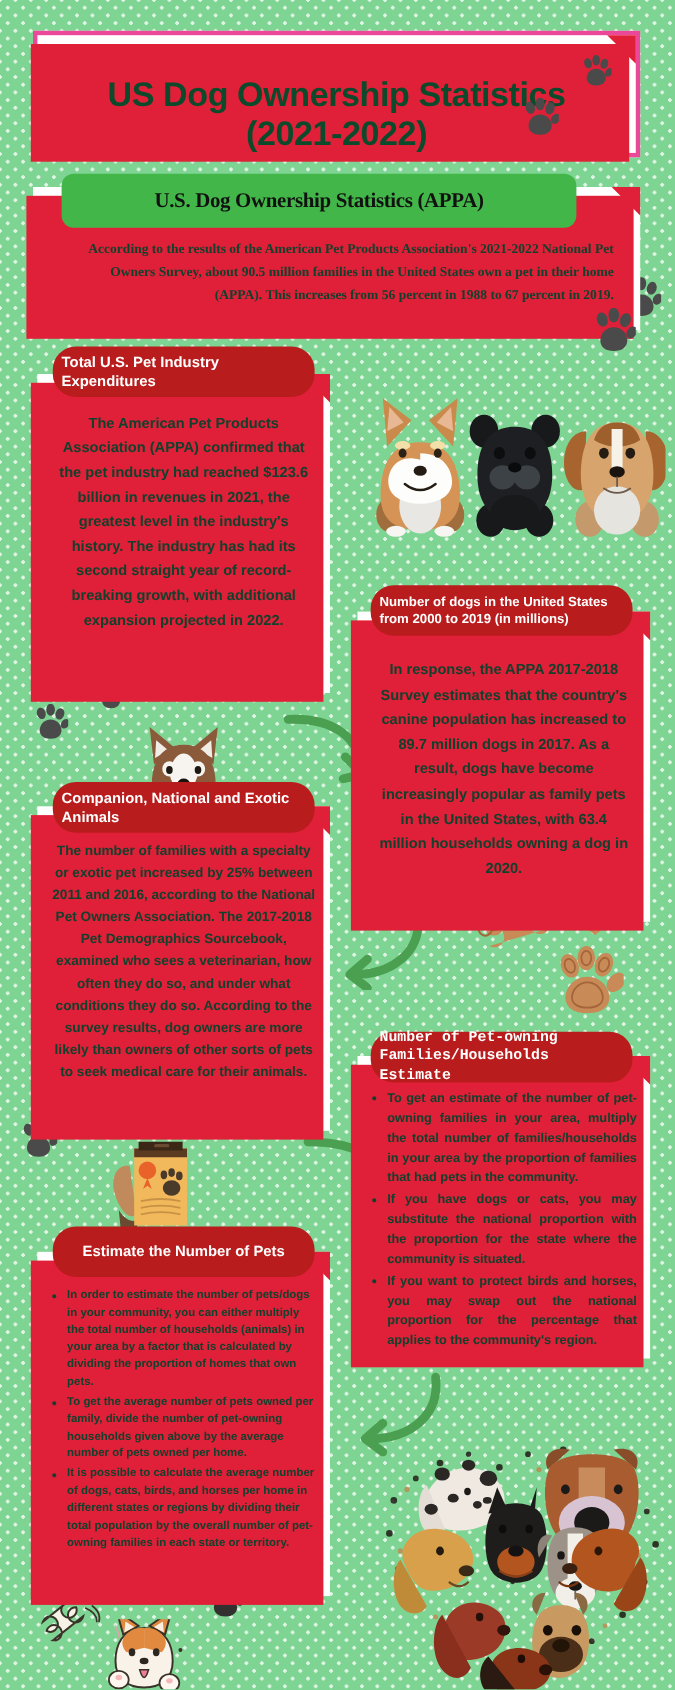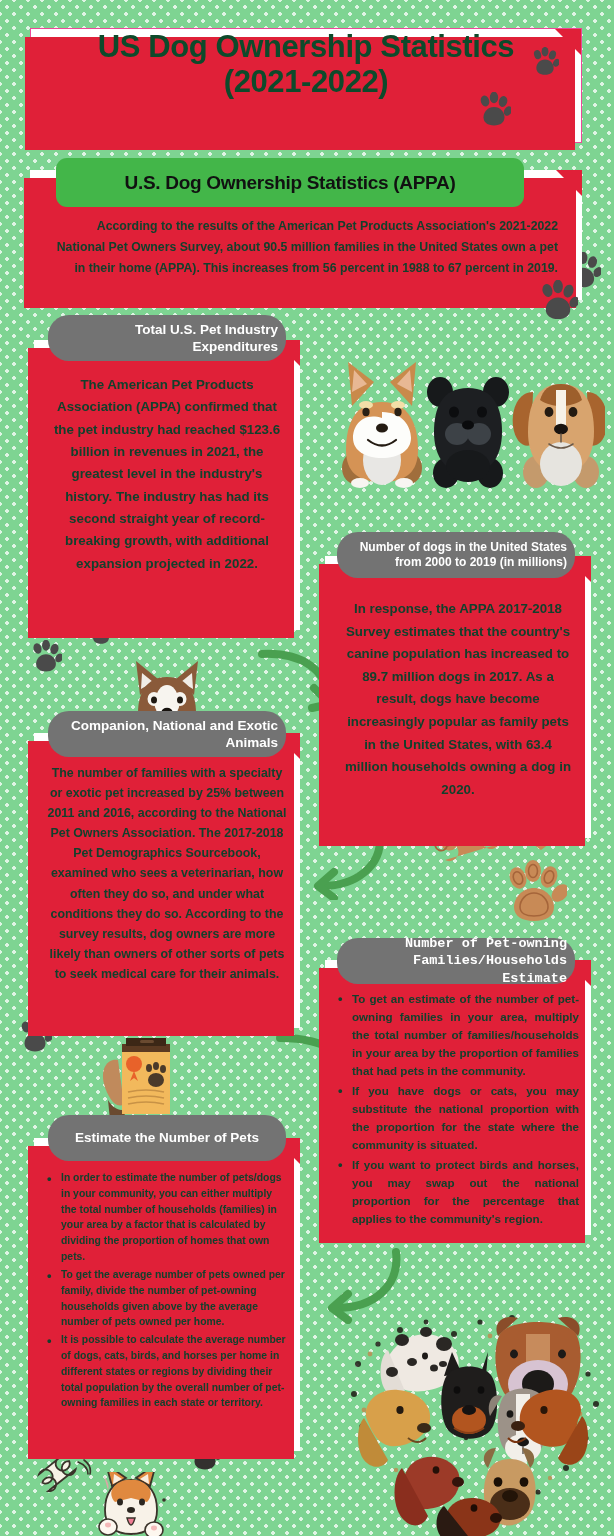--- a/index.html
+++ b/index.html
@@ -48,42 +48,42 @@
     width: 0; height: 0;
     border-left: 26px solid transparent;
     border-top: 26px solid #e02038;
     z-index: 9;
   }
 
   
   #title-card {
     left: 30px; top: 28px;
     width: 552px; height: 115px;
-    display: flex; align-items: flex-start; justify-content: center;
-    border: 1px solid #ec4899;
+    display: flex; align-items: flex-end; justify-content: center;
+    border: 4px solid #ec4899;
   }
   #title-text {
     color: #0d4a2b;
     font-size: 31px;
     font-weight: bold;
     line-height: 1.14;
     text-align: center;
     letter-spacing: -0.4px;
     padding: 0 36px;
   }
   .paw {
     position: absolute;
     pointer-events: none;
   }
   .paw svg { display:block; }
 
   
   #appa-card {
     left: 30px; top: 170px;
-    width: 552px; height: 130px;
+    width: 552px; height: 130px; font-family: Liberation Serif, serif;
   }
   #appa-banner {
     position: absolute;
     left: 26px; top: -12px;
     width: 468px; height: 49px;
     background: #43b649;
     border-radius: 11px;
     display: flex; align-items: center; justify-content: center;
     z-index: 12;
   }
@@ -97,25 +97,25 @@
     text-align: right;
     color: #12402c;
     font-size: 12.3px;
     font-weight: bold;
     line-height: 1.72;
   }
 
   
   .sec-head {
     position: absolute;
-    background: #737373;
+    background: #b91c1c;
     color: #ffffff;
     font-size: 13.5px;
     font-weight: bold;
-    text-align: right;
+    text-align: left;
     line-height: 1.28;
     display: flex; align-items: center; justify-content: center;
     z-index: 14;
     padding: 5px 8px;
     border-radius: 21px;
   }
   .sec-body {
     color: #12402c;
     font-weight: bold;
   }
@@ -455,21 +455,21 @@
       <path d="M12 6 C62 6 84 26 86 52" stroke="#4aa050" stroke-width="8" fill="none" stroke-linecap="round"></path>
       <path d="M72 44 L88 60 L70 64" stroke="#4aa050" stroke-width="8" fill="none" stroke-linecap="round" stroke-linejoin="round"></path>
     </svg>
   </div>
 
   <div class="card" id="box-pets">
     <div class="fold"></div>
     <div class="sec-head" id="head-pets">Estimate the Number of Pets</div>
     <div class="sec-body" id="body-pets">
       <ul>
-        <li>In order to estimate the number of pets/dogs in your community, you can either multiply the total number of households (families) in your area by a factor that is calculated by dividing the proportion of homes that own pets.</li>
+        <li>In order to estimate the number of pets/dogs in your community, you can either multiply the total number of households (animals) in your area by a factor that is calculated by dividing the proportion of homes that own pets.</li>
         <li>To get the average number of pets owned per family, divide the number of pet-owning households given above by the average number of pets owned per home.</li>
         <li>It is possible to calculate the average number of dogs, cats, birds, and horses per home in different states or regions by dividing their total population by the overall number of pet-owning families in each state or territory.</li>
       </ul>
     </div>
   </div>
 
   <div class="arrow" style="left:312px; top:1246px;">
     <svg width="96" height="78" viewBox="0 0 96 78">
       <path d="M84 6 C88 40 62 62 24 62" stroke="#4aa050" stroke-width="8" fill="none" stroke-linecap="round"></path>
       <path d="M36 48 L20 62 L36 74" stroke="#4aa050" stroke-width="8" fill="none" stroke-linecap="round" stroke-linejoin="round"></path>

